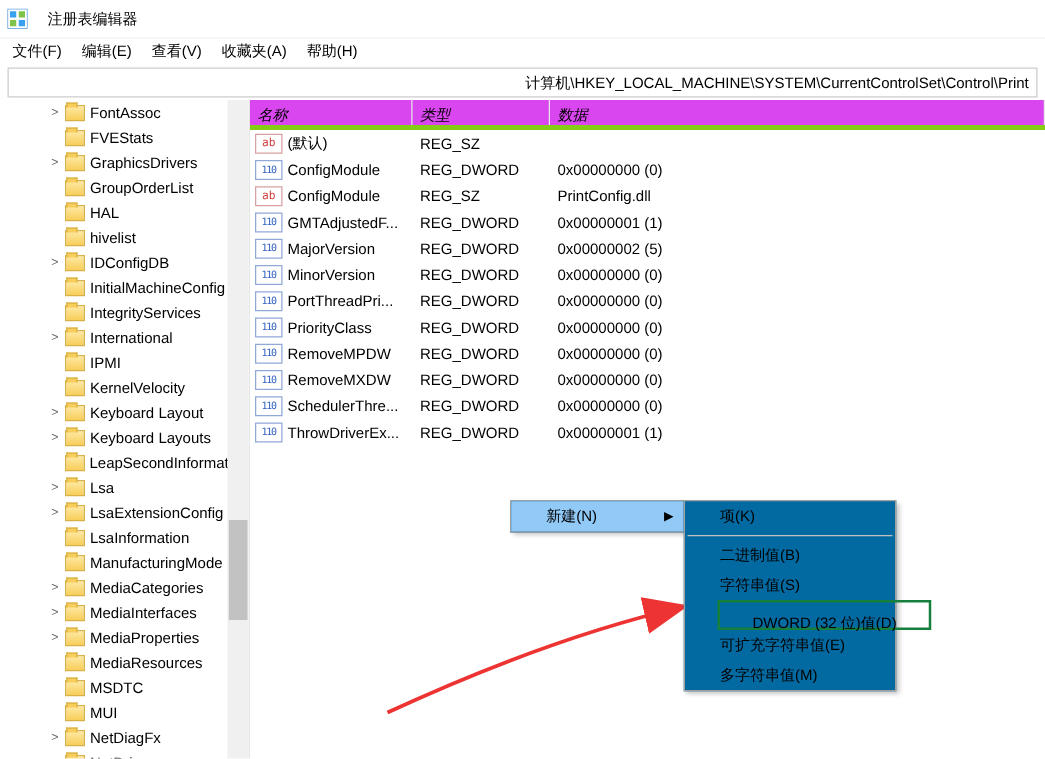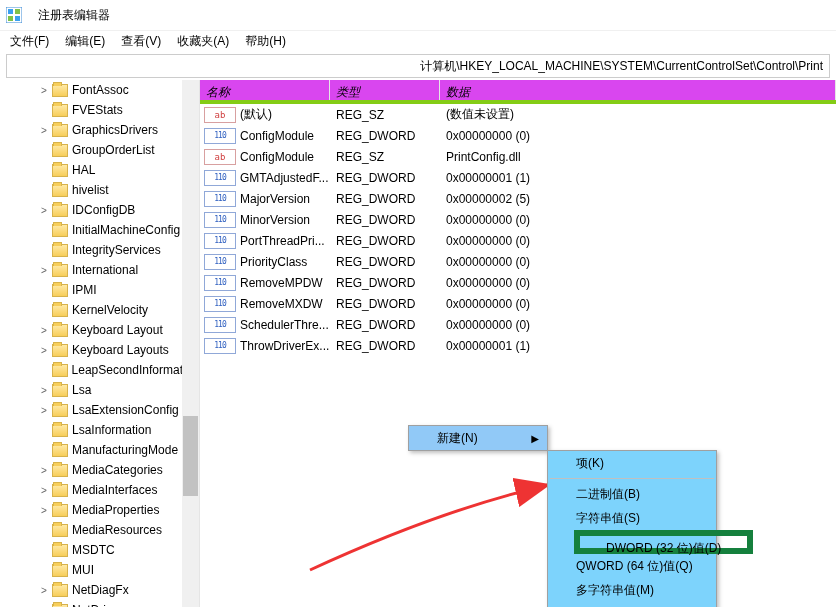--- a/index.html
+++ b/index.html
@@ -25,31 +25,31 @@
   .list-header { height: 24px; display: flex; border-bottom: 4px solid #84cc16; background: #d946ef; font-style: italic; }
   .list-header div { border-right: 1px solid #e5e5e5; padding: 4px 6px; font-size: 12px; }
   .col-name { width: 130px; }
   .col-type { width: 110px; }
   .col-data { flex: 1; }
   .list-rows { }
   .list-row { height: 21px; display: flex; align-items: center; }
   .list-row .c1 { width: 130px; display:flex; align-items:center; padding-left:4px; }
   .list-row .c2 { width: 110px; padding-left:6px; }
   .list-row .c3 { flex:1; padding-left:6px; }
-  .val-icon { width:32px; height:16px; margin-right:4px; display:flex; align-items:center; justify-content:center; font-family: Consolas, monospace; font-size:9px; border:1px solid; }
+  .val-icon { width:22px; height:16px; margin-right:4px; display:flex; align-items:center; justify-content:center; font-family: Consolas, monospace; font-size:9px; border:1px solid; }
   .val-sz { color:#d04040; border-color:#d8a0a0; background:#fff; }
   .val-bin { color:#3060c0; border-color:#90a8d8; background:#fff; font-size:8px; letter-spacing:-1px; }
   
-  .ctx-menu { position:absolute; background:#7dd3fc; border:1px solid #a0a0a0; box-shadow:2px 2px 4px rgba(0,0,0,.25); z-index:10;margin-top:25px; }
+  .ctx-menu { position:absolute; background:#0369a1; border:1px solid #a0a0a0; box-shadow:2px 2px 4px rgba(0,0,0,.25); z-index:10; }
   .ctx-row { height:24px; display:flex; align-items:center; padding:0 28px 0 28px; white-space:nowrap; position:relative; font-size:12px; }
   .ctx-row.hl { background:#91c9f7; }
   .ctx-row .arrow { position:absolute; right:8px; font-size:10px; }
   .ctx-sep { height:1px; background:#c0c0c0; margin:3px 2px; }
   .ctx-sub { position:absolute; left:100%; top:-1px; }
-  .dword-box { border:6px solid #15803d; margin:-2px; padding:12px 26px 0 26px; height:24px; display:flex; align-items:center; }
+  .dword-box { border:2px solid #15803d; margin:-2px; padding:12px 26px 0 26px; height:24px; display:flex; align-items:center; }
   
   .annot { position:absolute; z-index:5; pointer-events:none; }
 </style>
 </head>
 <body>
 
 <div class="titlebar">
   <span class="title-icon">
     <svg viewBox="0 0 16 16">
         <rect x="0" y="0" width="16" height="16" fill="#fff" stroke="#3a8ad6"></rect>
@@ -225,21 +225,20 @@
       <div class="col-type">类型</div>
       <div class="col-data">数据</div>
     </div>
     <div class="list-rows" id="list-rows">
         <div class="list-row">
           <div class="c1">
             <span class="val-icon val-sz">ab</span>
             <span>(默认)</span>
           </div>
           <div class="c2">REG_SZ</div>
-          <div class="c3">(数值未设置)</div>
         </div>
         <div class="list-row">
           <div class="c1">
             <span class="val-icon val-bin">110</span>
             <span>ConfigModule</span>
           </div>
           <div class="c2">REG_DWORD</div>
           <div class="c3">0x00000000 (0)</div>
         </div>
         <div class="list-row">
@@ -338,27 +337,24 @@
         <div class="ctx-row">
             <span>二进制值(B)</span>
           </div>
         <div class="ctx-row">
             <span>字符串值(S)</span>
           </div>
         <div class="ctx-row">
             <span class="dword-box">DWORD (32 位)值(D)</span>
           </div>
         <div class="ctx-row">
-            <span>QWORD (64 位)值(Q)</span>
+            <span>可扩充字符串值(E)</span>
           </div>
         <div class="ctx-row">
             <span>多字符串值(M)</span>
-          </div>
-        <div class="ctx-row">
-            <span>可扩充字符串值(E)</span>
           </div>
       </div>
     </div>
 
   </div>
 
   <svg class="annot" style="left:300px; top:380px; width:270px; height:120px;">
     <defs>
         <marker id="ah" markerWidth="12" markerHeight="10" refX="11" refY="5" orient="auto">
       <path d="M0,0 L12,5 L0,10 Z" fill="#e33"></path>

